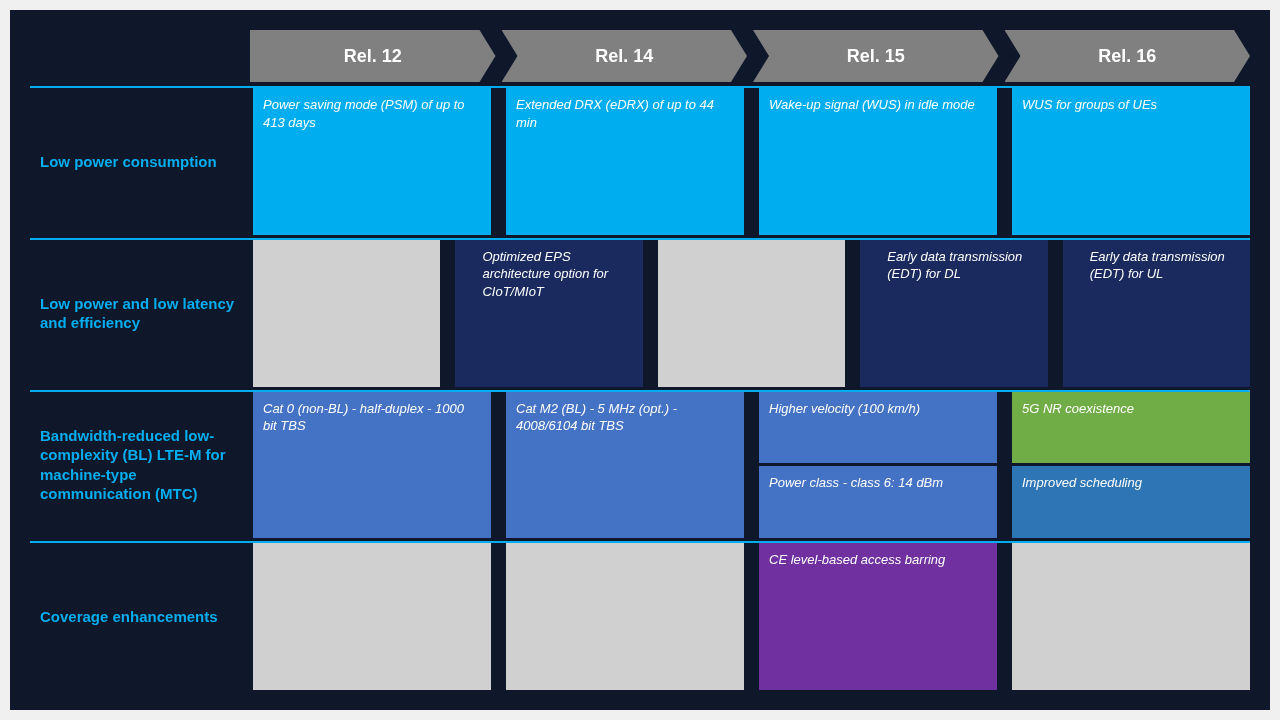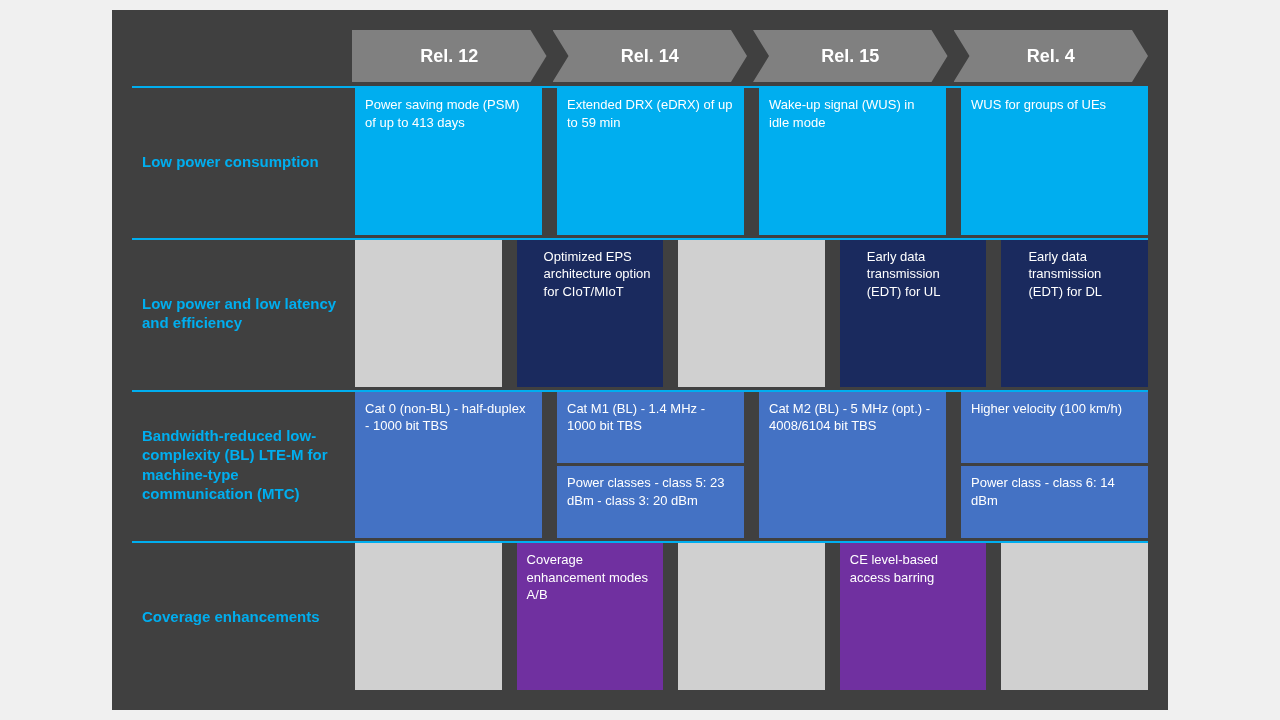--- a/index.html
+++ b/index.html
@@ -6,22 +6,22 @@
     body {
       background: #f0f0f0;
       font-family: Arial, sans-serif;
       width: 1280px;
       height: 720px;
       display: flex;
       align-items: center;
       justify-content: center;
     }
     .container {
-      background: #404040;
-      width: 1056px;
+      background: #0f172a;
+      width: 1260px;
       height: 700px;
       padding: 20px;
       display: flex;
       flex-direction: column;
     }
     .table-wrapper {
       display: flex;
       flex-direction: column;
       width: 100%;
       height: 100%;
@@ -79,20 +79,21 @@
       color: #00aeef;
       font-size: 15px;
       font-weight: bold;
       line-height: 1.3;
     }
     .row-cells {
       display: flex;
       flex: 1;
       gap: 15px;
       align-items: stretch;
+      font-style: italic;
     }
     .cell-col {
       flex: 1;
       display: flex;
       flex-direction: column;
       gap: 3px;
     }
     .cell {
       flex: 1;
       padding: 8px 10px;
@@ -135,32 +136,32 @@
 
 <div class="container">
   <div class="table-wrapper">
 
     <div class="header-row">
       <div class="header-spacer"></div>
 
     <div class="header-arrow" style="clip-path: polygon(0px 0px, calc(100% - 16px) 0px, 100% 50%, calc(100% - 16px) 100%, 0px 100%);">Rel. 12</div>
         <div class="header-arrow">Rel. 14</div>
         <div class="header-arrow">Rel. 15</div>
-        <div class="header-arrow">Rel. 4</div>
+        <div class="header-arrow">Rel. 16</div>
       </div>
 
     <div class="data-rows">
     <div class="data-row">
           <div class="row-label">Low power consumption</div>
           <div class="row-cells">
             <div class="cell-col">
               <div class="cell cyan">Power saving mode (PSM) of up to 413 days</div>
             </div>
             <div class="cell-col">
-              <div class="cell cyan">Extended DRX (eDRX) of up to 59 min</div>
+              <div class="cell cyan">Extended DRX (eDRX) of up to 44 min</div>
             </div>
             <div class="cell-col">
               <div class="cell cyan">Wake-up signal (WUS) in idle mode</div>
             </div>
             <div class="cell-col">
               <div class="cell cyan">WUS for groups of UEs</div>
             </div>
           </div>
         </div>
         <div class="data-row">
@@ -169,56 +170,53 @@
             <div class="cell-col">
               <div class="cell empty"></div>
             </div>
             <div class="cell-col">
               <div class="cell dark-blue">Optimized EPS architecture option for CIoT/MIoT</div>
             </div>
             <div class="cell-col">
               <div class="cell empty"></div>
             </div>
             <div class="cell-col">
+              <div class="cell dark-blue">Early data transmission (EDT) for DL</div>
+            </div>
+            <div class="cell-col">
               <div class="cell dark-blue">Early data transmission (EDT) for UL</div>
-            </div>
-            <div class="cell-col">
-              <div class="cell dark-blue">Early data transmission (EDT) for DL</div>
             </div>
           </div>
         </div>
         <div class="data-row">
           <div class="row-label">Bandwidth-reduced low-complexity (BL) LTE-M for machine-type communication (MTC)</div>
           <div class="row-cells">
             <div class="cell-col">
               <div class="cell mid-blue">Cat 0 (non-BL) - half-duplex - 1000 bit TBS</div>
             </div>
             <div class="cell-col">
-              <div class="cell mid-blue">Cat M1 (BL) - 1.4 MHz - 1000 bit TBS</div>
-              <div class="cell mid-blue">Power classes - class 5: 23 dBm - class 3: 20 dBm</div>
-            </div>
-            <div class="cell-col">
               <div class="cell mid-blue">Cat M2 (BL) - 5 MHz (opt.) - 4008/6104 bit TBS</div>
             </div>
             <div class="cell-col">
               <div class="cell mid-blue">Higher velocity (100 km/h)</div>
               <div class="cell mid-blue">Power class - class 6: 14 dBm</div>
             </div>
+            <div class="cell-col">
+              <div class="cell green">5G NR coexistence</div>
+              <div class="cell light-blue">Improved scheduling</div>
+            </div>
           </div>
         </div>
         <div class="data-row">
           <div class="row-label">Coverage enhancements</div>
           <div class="row-cells">
             <div class="cell-col">
               <div class="cell empty"></div>
             </div>
             <div class="cell-col">
-              <div class="cell purple">Coverage enhancement modes A/B</div>
-            </div>
-            <div class="cell-col">
               <div class="cell empty"></div>
             </div>
             <div class="cell-col">
               <div class="cell purple">CE level-based access barring</div>
             </div>
             <div class="cell-col">
               <div class="cell empty"></div>
             </div>
           </div>
         </div>

